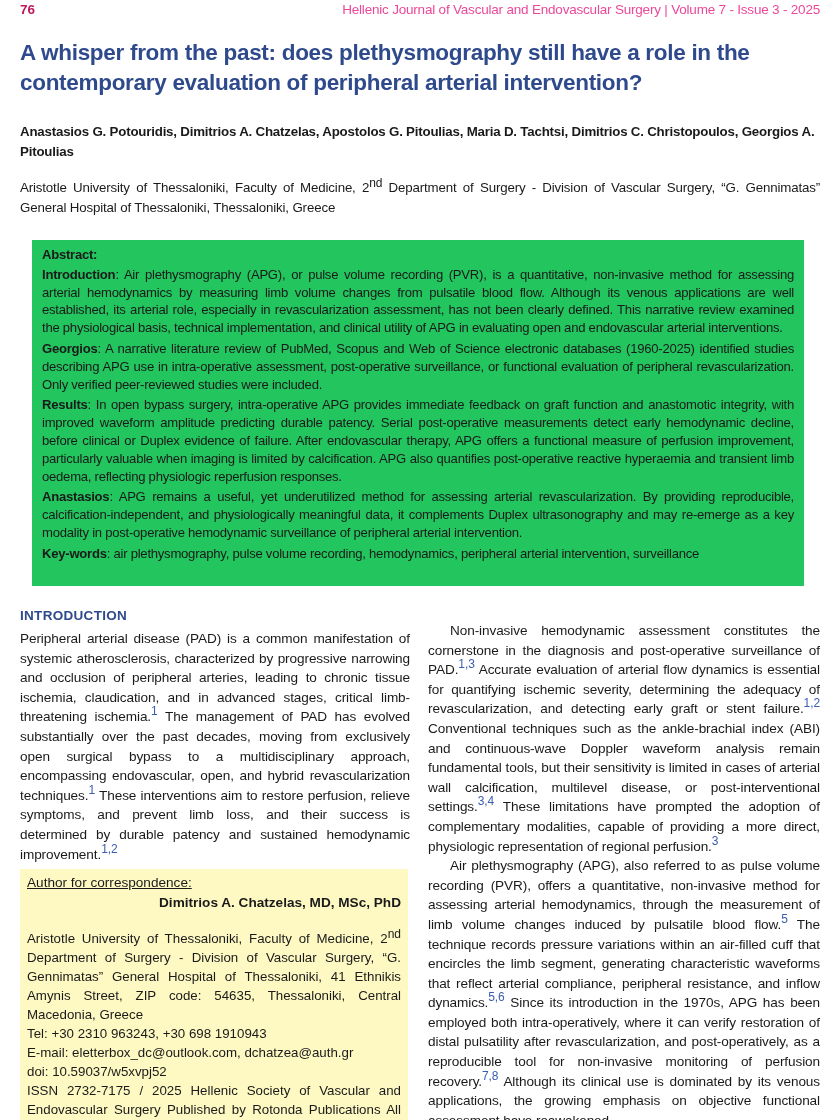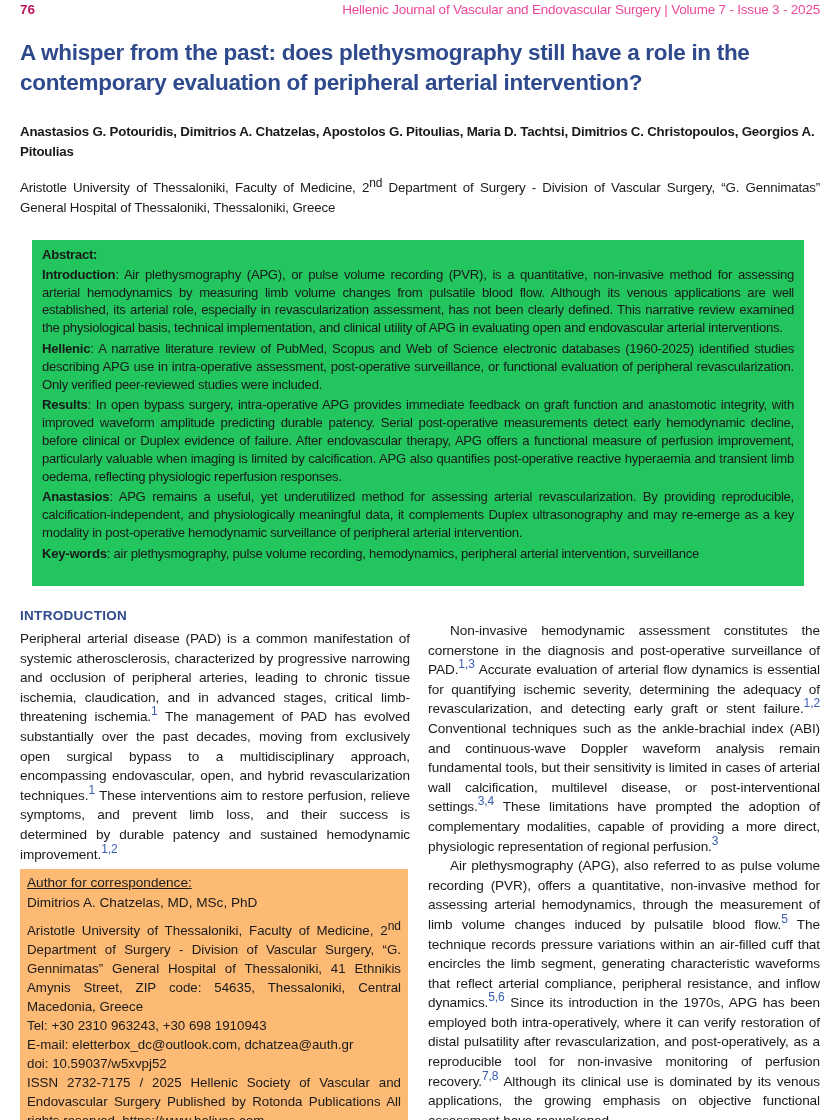--- a/index.html
+++ b/index.html
@@ -21,44 +21,44 @@
               background:#22c55e; box-sizing:border-box; padding:6px 10px 6px 10px; }
   .abstract p { margin:0 0 3px 0; font-size:13.1px; line-height:17.8px; text-align:justify; letter-spacing:-0.25px; }
   .abstract .abs-head { font-weight:bold; margin-bottom:2px; }
   .abstract b { font-weight:bold; }
   .col-left { position:absolute; top:607px; left:20px; width:390px; }
   .col-right { position:absolute; top:607px; left:428px; width:392px;margin-top:14px; }
   .section-head { font-size:13.5px; font-weight:bold; color:#2e4a8c; letter-spacing:0.3px; margin-bottom:4px; line-height:18px; }
   .body-p { margin:0; font-size:13.6px; line-height:19.6px; text-align:justify; letter-spacing:-0.1px; }
   .body-p.indent { text-indent:22px; }
   .corr-box { position:absolute; top:869px; left:20px; width:388px; height:251px;
-              background:#fdba74; box-sizing:border-box; padding:4px 7px; }
+              background:#fef9c3; box-sizing:border-box; padding:4px 7px; }
   .corr-box .corr-label { font-size:13.6px; text-decoration:underline; line-height:19px; }
-  .corr-box .corr-name { font-size:13.6px; font-weight:normal; line-height:21px; margin-bottom:8px; }
+  .corr-box .corr-name { font-size:13.6px; font-weight:bold; line-height:21px; margin-bottom:16px;text-align:right; }
   .corr-box .corr-line { font-size:13.3px; line-height:19px; }
   .corr-box .justify { text-align:justify; }
 </style>
 </head>
 <body>
 
 <div class="header">
   <span class="page-num">76</span>
   <span class="journal">Hellenic Journal of Vascular and Endovascular Surgery | Volume 7 - Issue 3 - 2025</span>
 </div>
 
 <h1 class="title" style="margin:0;">A whisper from the past: does plethysmography still have a role in the contemporary evaluation of peripheral arterial intervention?</h1>
 
 <div class="authors">Anastasios G. Potouridis, Dimitrios A. Chatzelas, Apostolos G. Pitoulias, Maria D. Tachtsi, Dimitrios C. Christopoulos, Georgios A. Pitoulias</div>
 
 <div class="affiliation"><span>Aristotle University of Thessaloniki, Faculty of Medicine, 2</span><sup>nd</sup><span> Department of Surgery - Division of Vascular Surgery, “G. Gennimatas” General Hospital of Thessaloniki, Thessaloniki, Greece</span></div>
 
 <div class="abstract">
   <p class="abs-head">Abstract:</p>
   <p><b>Introduction</b><span>: Air plethysmography (APG), or pulse volume recording (PVR), is a quantitative, non-invasive method for assessing arterial hemodynamics by measuring limb volume changes from pulsatile blood flow. Although its venous applications are well established, its arterial role, especially in revascularization assessment, has not been clearly defined. This narrative review examined the physiological basis, technical implementation, and clinical utility of APG in evaluating open and endovascular arterial interventions.</span></p>
-  <p><b>Hellenic</b><span>: A narrative literature review of PubMed, Scopus and Web of Science electronic databases (1960-2025) identified studies describing APG use in intra-operative assessment, post-operative surveillance, or functional evaluation of peripheral revascularization. Only verified peer-reviewed studies were included.</span></p>
+  <p><b>Georgios</b><span>: A narrative literature review of PubMed, Scopus and Web of Science electronic databases (1960-2025) identified studies describing APG use in intra-operative assessment, post-operative surveillance, or functional evaluation of peripheral revascularization. Only verified peer-reviewed studies were included.</span></p>
   <p><b>Results</b><span>: In open bypass surgery, intra-operative APG provides immediate feedback on graft function and anastomotic integrity, with improved waveform amplitude predicting durable patency. Serial post-operative measurements detect early hemodynamic decline, before clinical or Duplex evidence of failure. After endovascular therapy, APG offers a functional measure of perfusion improvement, particularly valuable when imaging is limited by calcification. APG also quantifies post-operative reactive hyperaemia and transient limb oedema, reflecting physiologic reperfusion responses.</span></p>
   <p><b>Anastasios</b><span>: APG remains a useful, yet underutilized method for assessing arterial revascularization. By providing reproducible, calcification-independent, and physiologically meaningful data, it complements Duplex ultrasonography and may re-emerge as a key modality in post-operative hemodynamic surveillance of peripheral arterial intervention.</span></p>
   <p><b>Key-words</b><span>: air plethysmography, pulse volume recording, hemodynamics, peripheral arterial intervention, surveillance</span></p>
 </div>
 
 <div class="col-left">
   <div class="section-head">INTRODUCTION</div>
   <p class="body-p">Peripheral arterial disease (PAD) is a common manifestation of systemic atherosclerosis, characterized by progressive narrowing and occlusion of peripheral arteries, leading to chronic tissue ischemia, claudication, and in advanced stages, critical limb-threatening ischemia.<sup class="ref">1</sup> The management of PAD has evolved substantially over the past decades, moving from exclusively open surgical bypass to a multidisciplinary approach, encompassing endovascular, open, and hybrid revascularization techniques.<sup class="ref">1</sup> These interventions aim to restore perfusion, relieve symptoms, and prevent limb loss, and their success is determined by durable patency and sustained hemodynamic improvement.<sup class="ref">1,2</sup></p>
 </div>
 

